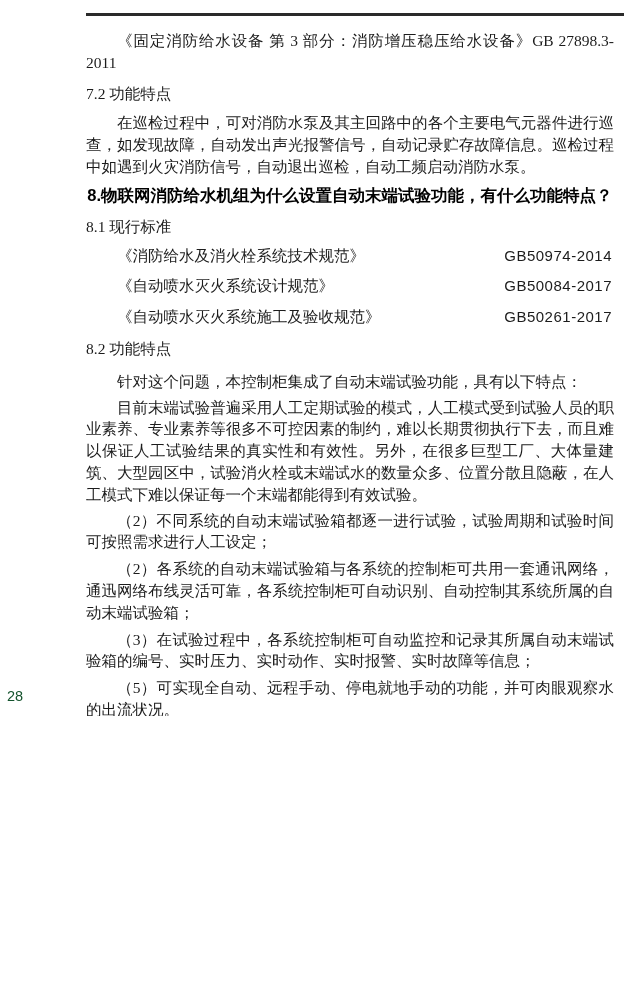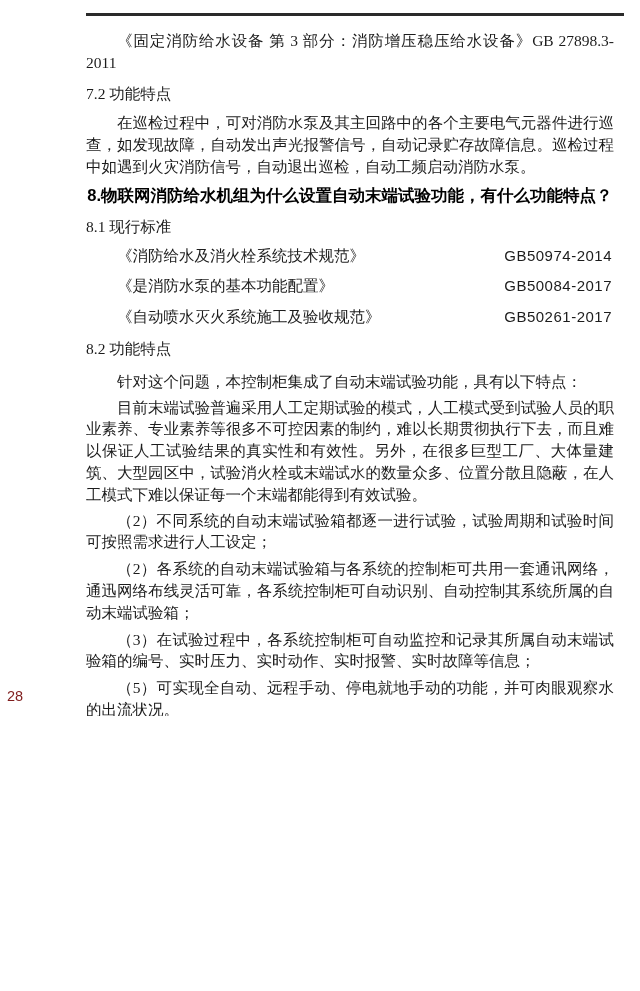--- a/index.html
+++ b/index.html
@@ -72,21 +72,21 @@
   p.item {
     text-indent: 2em;
     margin-bottom: 5px;
   }
   .page-number {
     position: absolute;
     left: 7px;
     bottom: 12px;
     font-family: "Liberation Sans", "DejaVu Sans", sans-serif;
     font-size: 14.5px;
-    color: #7f1d1d;
+    color: #14532d;
   }
 </style>
 </head>
 <body>
 
 <div class="page">
   <div class="top-rule"></div>
 
   <div class="content">
 
@@ -99,21 +99,21 @@
 
     <h2 class="q-head">8.物联网消防给水机组为什么设置自动末端试验功能，有什么功能特点？</h2>
 
     <h3 class="subhead subhead-81">8.1 现行标准</h3>
 
     <div class="std-row">
       <span class="std-title">《消防给水及消火栓系统技术规范》</span>
       <span class="std-code">GB50974-2014</span>
     </div>
     <div class="std-row">
-      <span class="std-title">《是消防水泵的基本功能配置》</span>
+      <span class="std-title">《自动喷水灭火系统设计规范》</span>
       <span class="std-code">GB50084-2017</span>
     </div>
     <div class="std-row">
       <span class="std-title">《自动喷水灭火系统施工及验收规范》</span>
       <span class="std-code">GB50261-2017</span>
     </div>
 
     <h3 class="subhead subhead-82">8.2 功能特点</h3>
 
     <p class="body">针对这个问题，本控制柜集成了自动末端试验功能，具有以下特点：</p>

